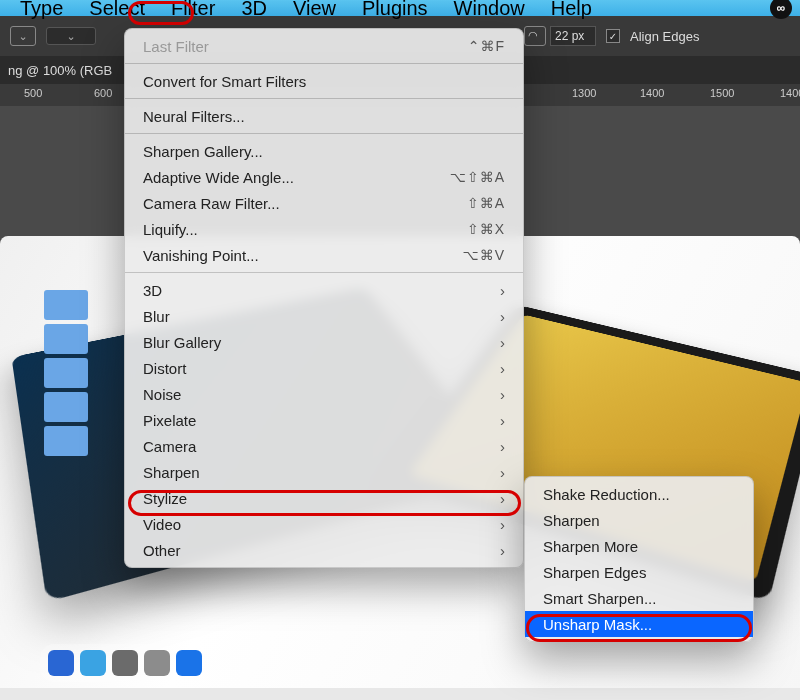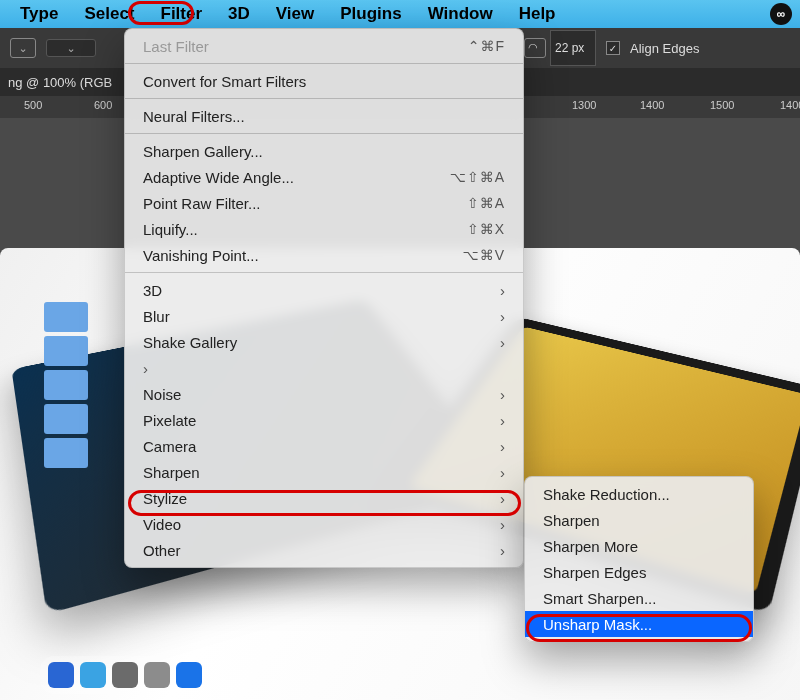--- a/index.html
+++ b/index.html
@@ -7,28 +7,27 @@
     width: 800px; height: 700px;
     font-family: -apple-system, "Helvetica Neue", Arial, sans-serif;
     font-size: 14px;
     background: #e8e8e8;
     overflow: hidden;
     position: relative;
   }
 
   
   .menubar {
-    height: 28px;
+    height: 16px;
     background: linear-gradient(#5ac4f0, #3db0e8);
     display: flex; align-items: center;
     padding: 0 8px;
     gap: 2px;
     color: #000;
-    font-size: 17px;
-    font-weight: bold;
+    font-size: 20px;
   }
   .menubar .menu-item {
     padding: 4px 12px;
   }
   .cc-icon {
     margin-left: auto;
     width: 22px; height: 22px;
     background: #111; border-radius: 11px;
     display:flex;align-items:center;justify-content:center;
   }
@@ -65,21 +64,21 @@
   }
   .stroke-sel::after { content:"──"; color:#ddd; font-size:10px;}
   .dropdown-caret::after { content:" ⌄"; font-size:11px; color:#aaa;}
   .radius-box {
     display:flex;align-items:center;gap:4px;
     margin-left: 418px;
   }
   .radius-icon { width:22px;height:20px;border:1px solid #888;border-radius:3px; }
   .radius-icon::after{content:"◠"; font-size:11px; padding-left:3px;}
   .radius-input {
-    width: 46px; height:36px; background:#2c2c2c; border:1px solid #555;
+    width: 46px; height:20px; background:#2c2c2c; border:1px solid #555;
     color:#ddd; font-size:12px; padding:1px 4px;
   }
   .checkbox { width:14px;height:14px;border:1px solid #888;background:#2c2c2c;display:inline-flex;align-items:center;justify-content:center; }
   .checkbox::after{content:"✓"; font-size:10px;color:#ddd;}
 
   
   .doc-titlebar {
     height: 28px;
     background: #2b2b2b;
     color:#ddd; font-size:13px;
@@ -267,21 +266,21 @@
 
   <div class="row">
     <span class="label">Sharpen Gallery...</span>
     <span class="shortcut"></span>
   </div>
   <div class="row">
     <span class="label">Adaptive Wide Angle...</span>
     <span class="shortcut">⌥⇧⌘A</span>
   </div>
   <div class="row">
-    <span class="label">Point Raw Filter...</span>
+    <span class="label">Camera Raw Filter...</span>
     <span class="shortcut">⇧⌘A</span>
   </div>
   <div class="row">
     <span class="label">Liquify...</span>
     <span class="shortcut">⇧⌘X</span>
   </div>
   <div class="row">
     <span class="label">Vanishing Point...</span>
     <span class="shortcut">⌥⌘V</span>
   </div>
@@ -289,24 +288,25 @@
 
   <div class="row">
     <span class="label">3D</span>
     <span class="chev">›</span>
   </div>
   <div class="row">
     <span class="label">Blur</span>
     <span class="chev">›</span>
   </div>
   <div class="row">
-    <span class="label">Shake Gallery</span>
-    <span class="chev">›</span>
-  </div>
-  <div class="row">
+    <span class="label">Blur Gallery</span>
+    <span class="chev">›</span>
+  </div>
+  <div class="row">
+    <span class="label">Distort</span>
     <span class="chev">›</span>
   </div>
   <div class="row">
     <span class="label">Noise</span>
     <span class="chev">›</span>
   </div>
   <div class="row">
     <span class="label">Pixelate</span>
     <span class="chev">›</span>
   </div>

